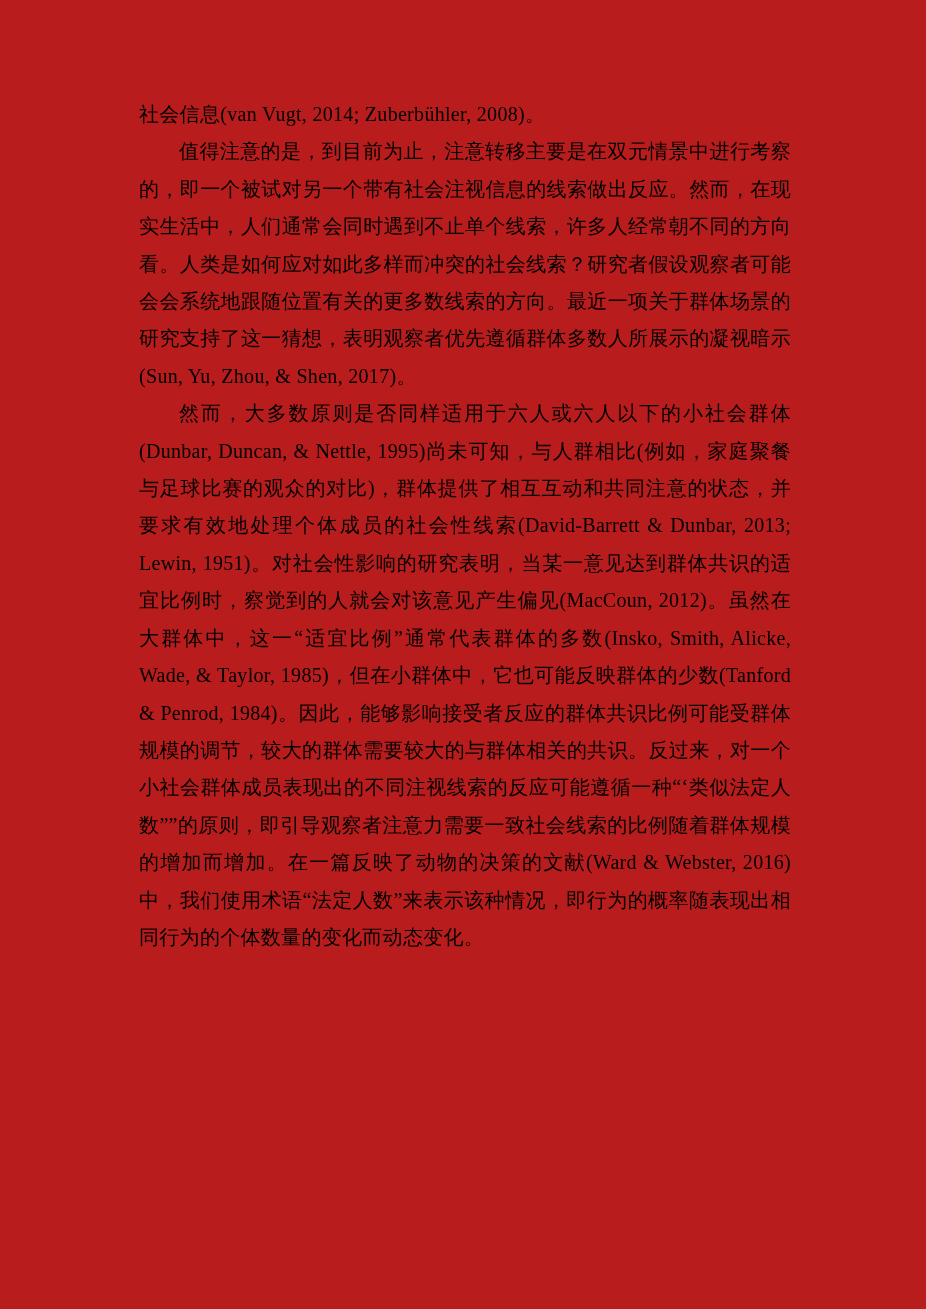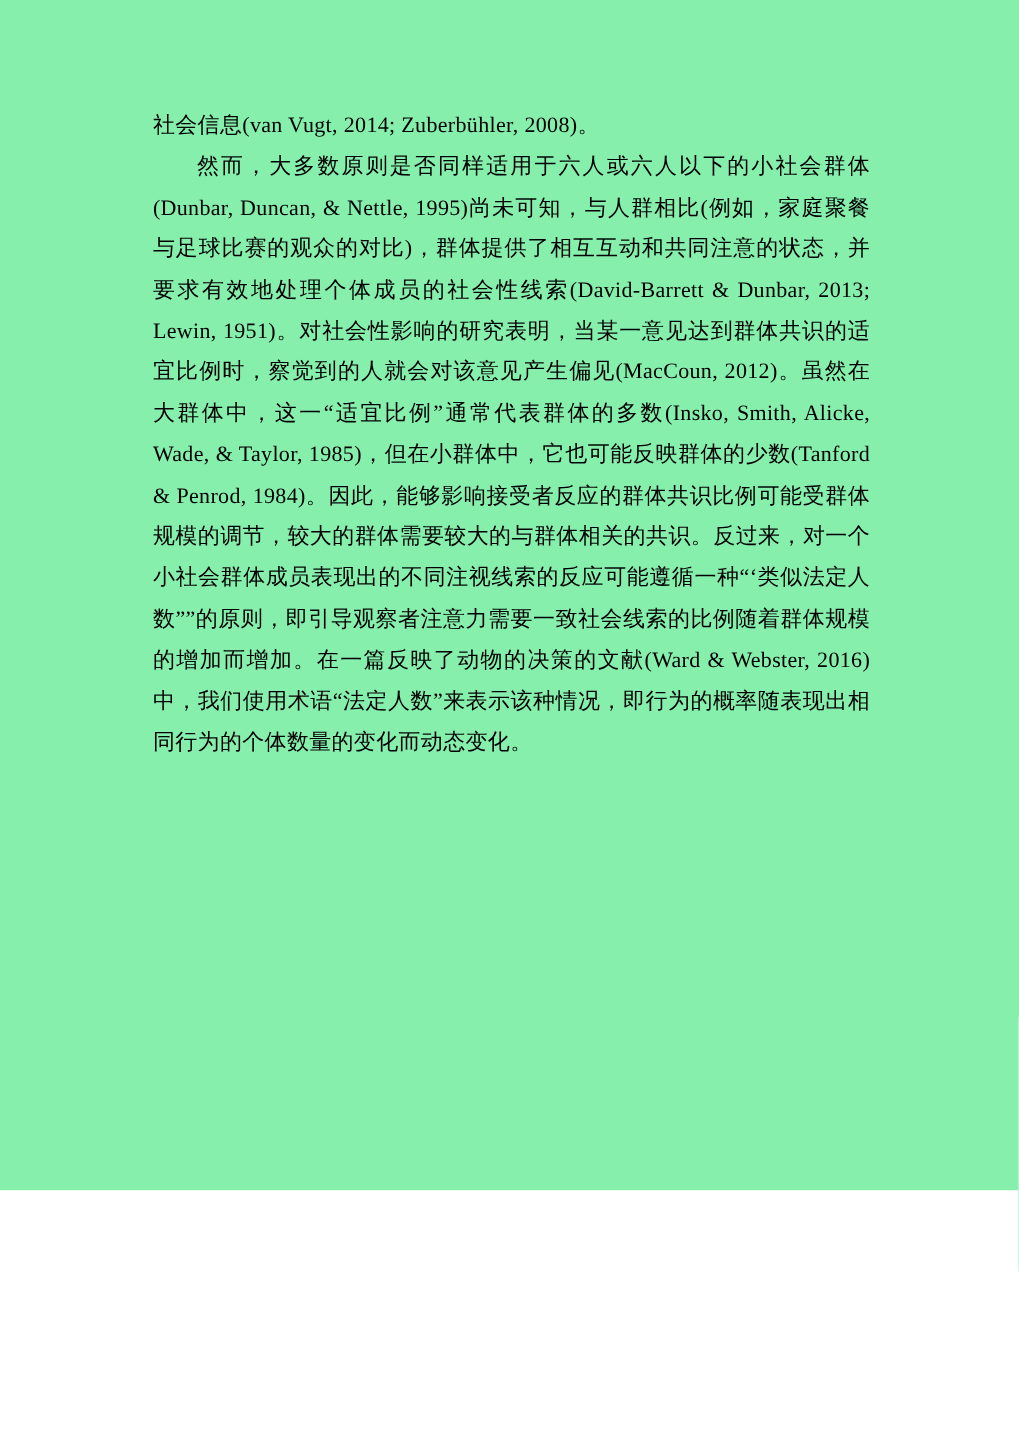--- a/index.html
+++ b/index.html
@@ -8,22 +8,22 @@
   }
   body {
     width: 926px;
     height: 1309px;
     background: #ffffff;
     font-family: "Liberation Serif", "DejaVu Serif", serif;
   }
   .page {
     position: relative;
     width: 926px;
-    height: 1082px;
-    background: #86efac;
+    height: 1309px;
+    background: #b91c1c;
     overflow: hidden;
   }
   .text-block {
     position: absolute;
     left: 139px;
     top: 96px;
     width: 652px;
     color: #000000;
     font-size: 20px;
     line-height: 37.4px;
@@ -38,15 +38,16 @@
   .para.indent {
     text-indent: 2em;
   }
 </style>
 </head>
 <body>
 
 <div class="page">
   <div class="text-block">
     <p class="para">社会信息(van Vugt, 2014; Zuberbühler, 2008)。</p>
+    <p class="para indent">值得注意的是，到目前为止，注意转移主要是在双元情景中进行考察的，即一个被试对另一个带有社会注视信息的线索做出反应。然而，在现实生活中，人们通常会同时遇到不止单个线索，许多人经常朝不同的方向看。人类是如何应对如此多样而冲突的社会线索？研究者假设观察者可能会会系统地跟随位置有关的更多数线索的方向。最近一项关于群体场景的研究支持了这一猜想，表明观察者优先遵循群体多数人所展示的凝视暗示(Sun, Yu, Zhou, &amp; Shen, 2017)。</p>
     <p class="para indent">然而，大多数原则是否同样适用于六人或六人以下的小社会群体(Dunbar, Duncan, &amp; Nettle, 1995)尚未可知，与人群相比(例如，家庭聚餐与足球比赛的观众的对比)，群体提供了相互互动和共同注意的状态，并要求有效地处理个体成员的社会性线索(David-Barrett &amp; Dunbar, 2013; Lewin, 1951)。对社会性影响的研究表明，当某一意见达到群体共识的适宜比例时，察觉到的人就会对该意见产生偏见(MacCoun, 2012)。虽然在大群体中，这一“适宜比例”通常代表群体的多数(Insko, Smith, Alicke, Wade, &amp; Taylor, 1985)，但在小群体中，它也可能反映群体的少数(Tanford &amp; Penrod, 1984)。因此，能够影响接受者反应的群体共识比例可能受群体规模的调节，较大的群体需要较大的与群体相关的共识。反过来，对一个小社会群体成员表现出的不同注视线索的反应可能遵循一种“‘类似法定人数””的原则，即引导观察者注意力需要一致社会线索的比例随着群体规模的增加而增加。在一篇反映了动物的决策的文献(Ward &amp; Webster, 2016)中，我们使用术语“法定人数”来表示该种情况，即行为的概率随表现出相同行为的个体数量的变化而动态变化。</p>
   </div>
 </div>
 
 </body></html>

